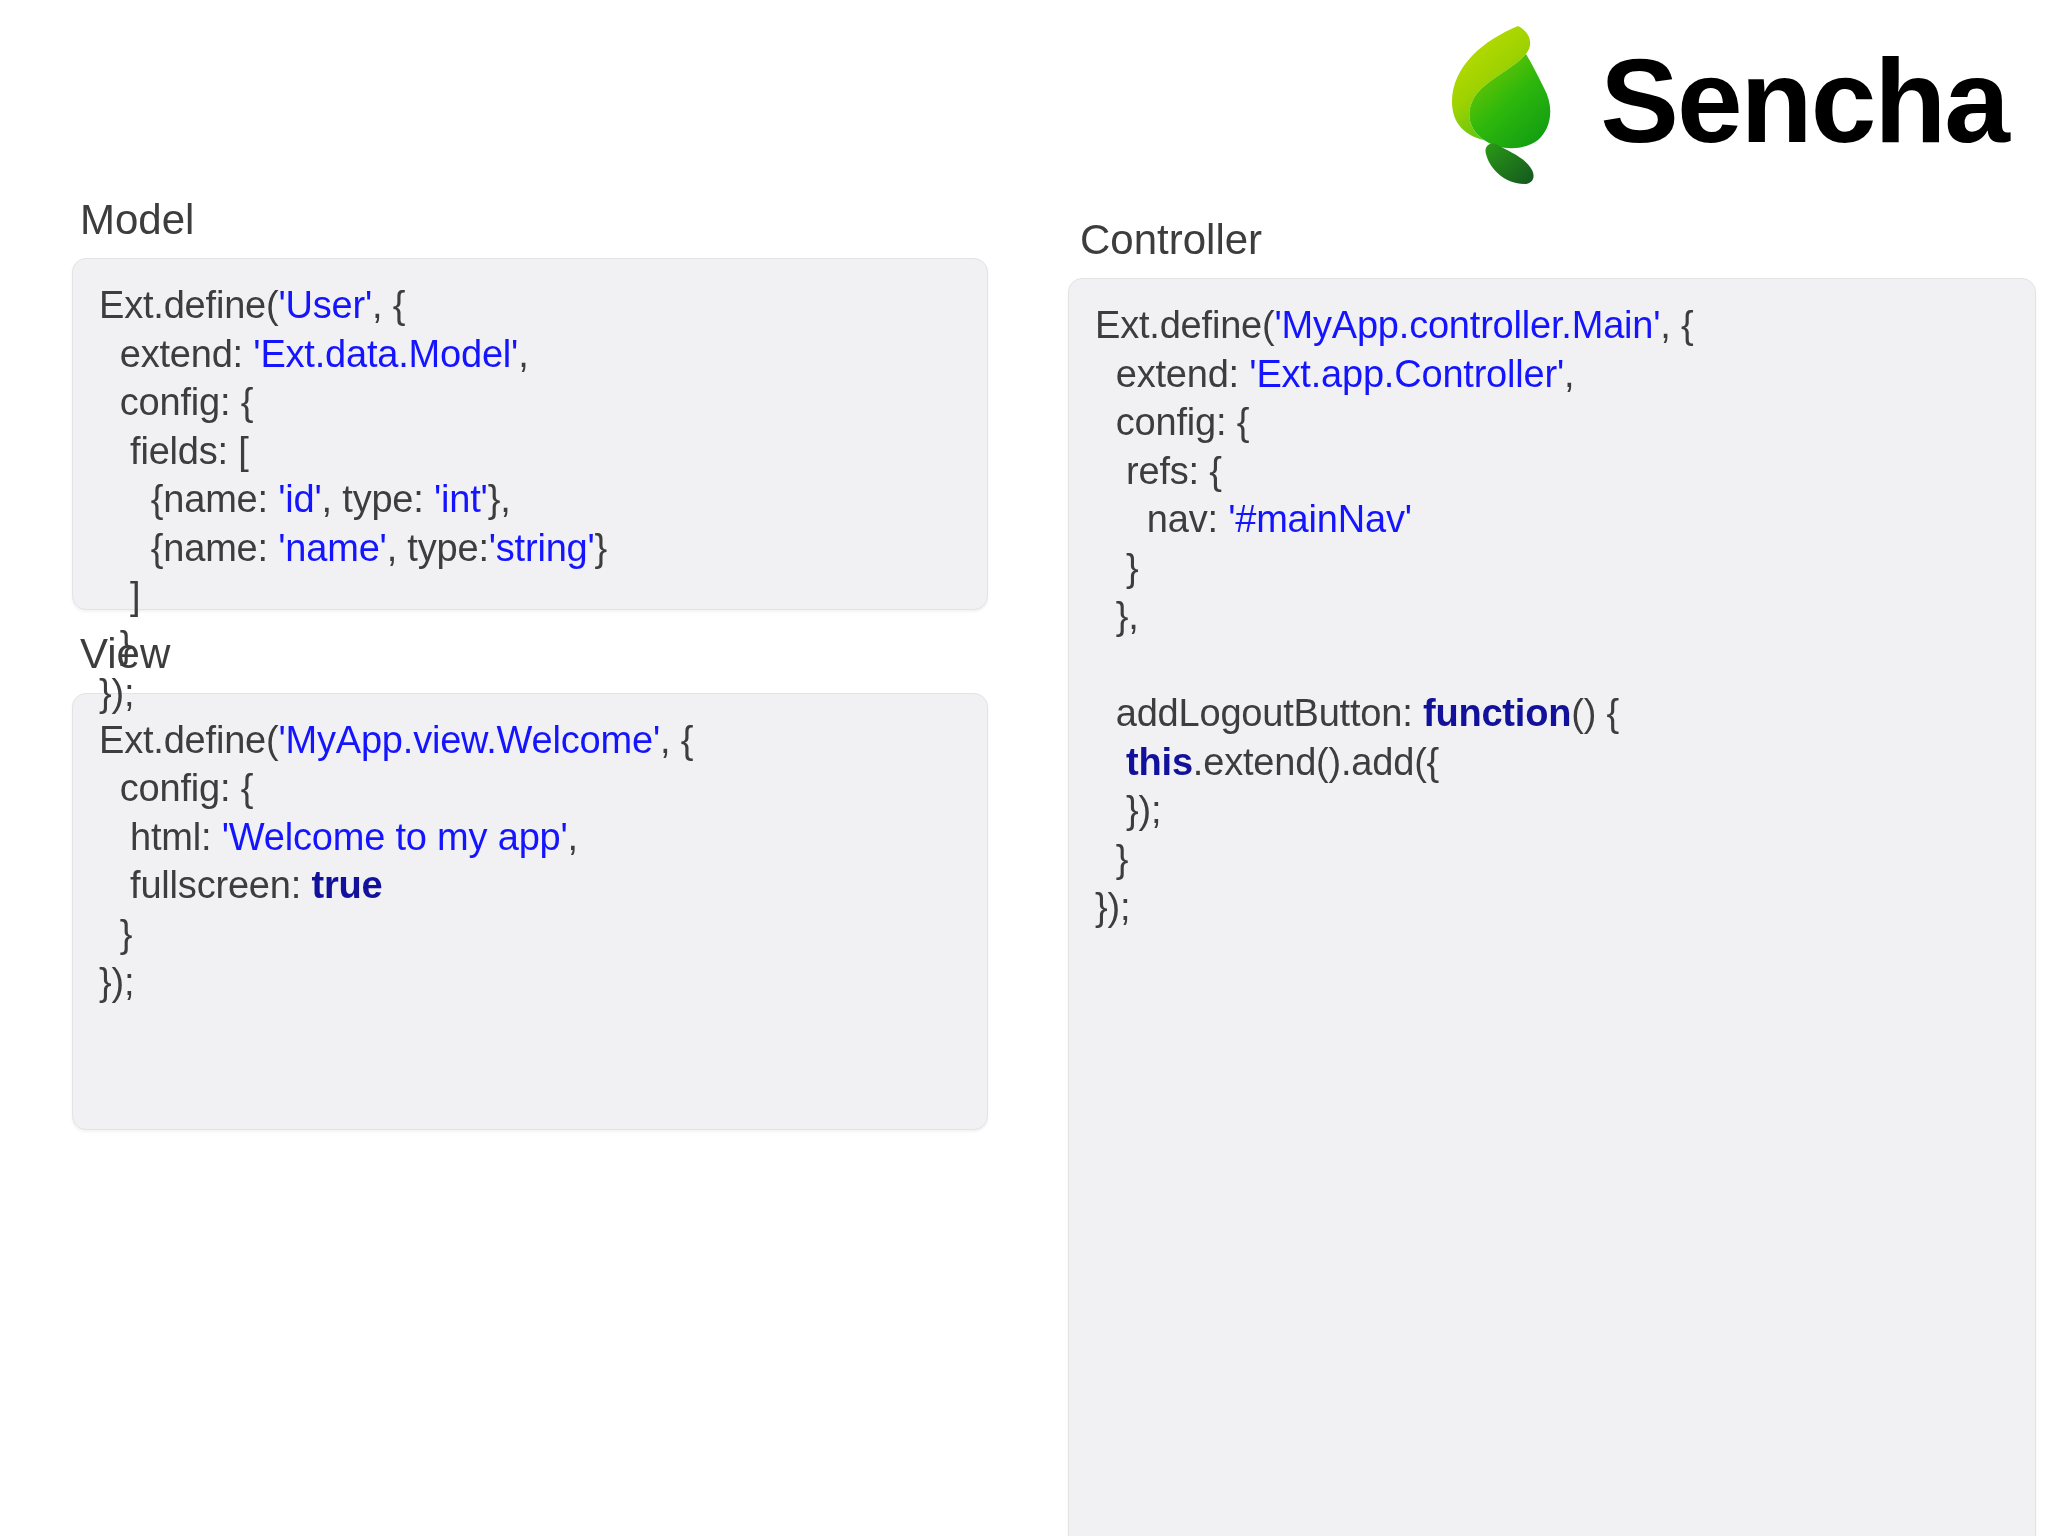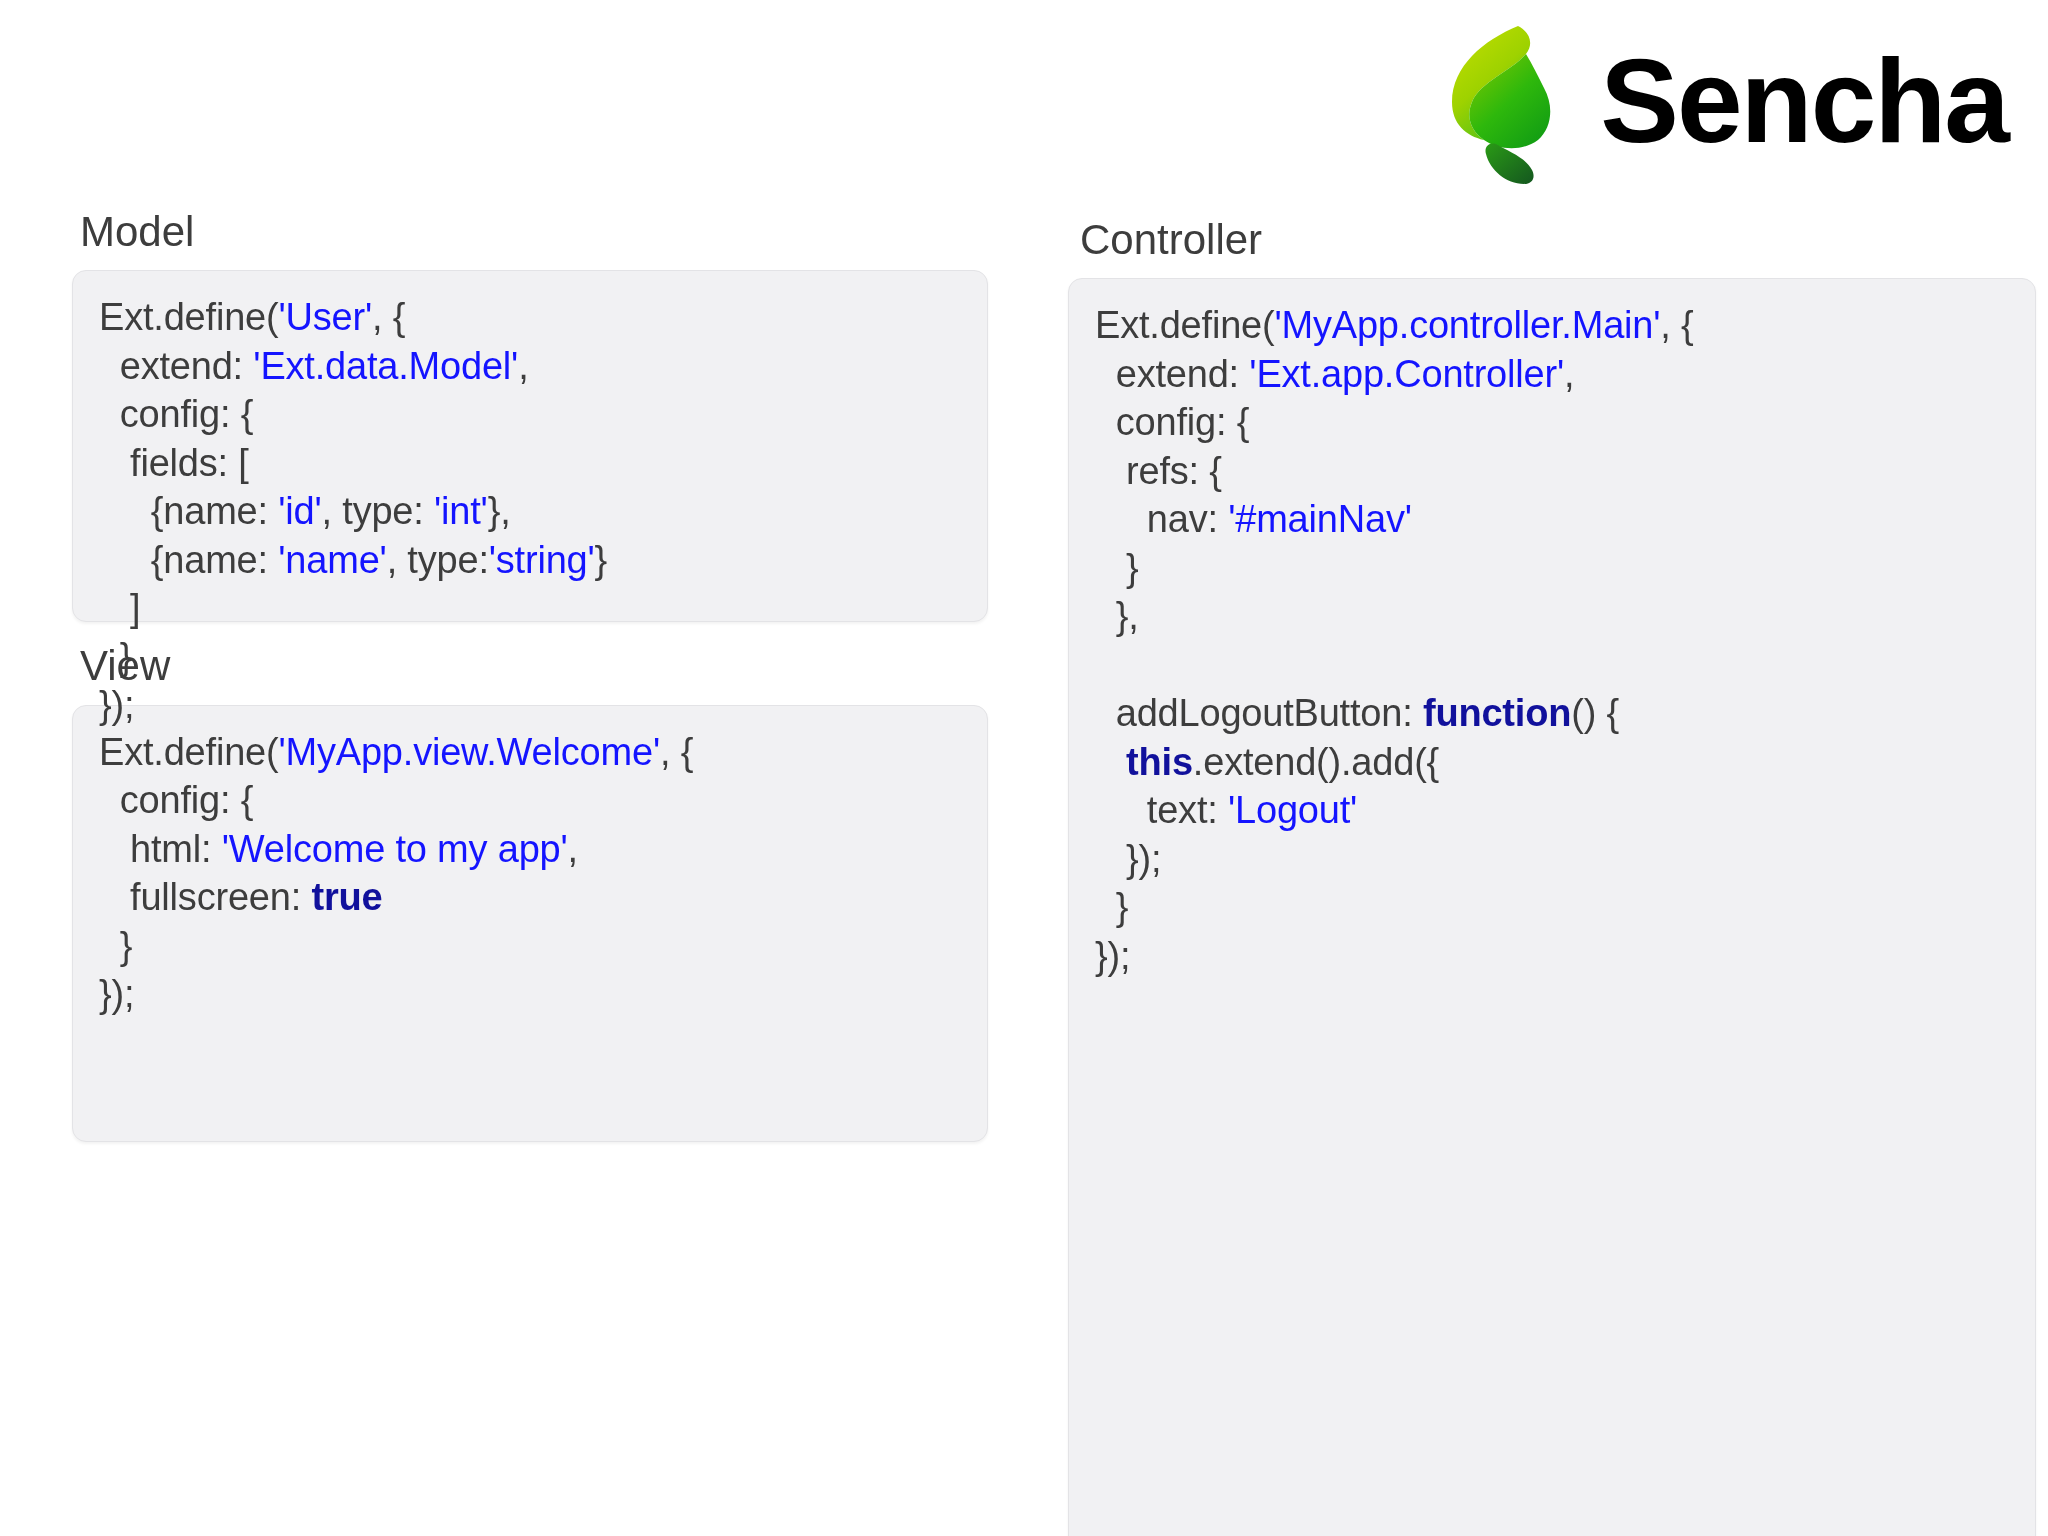--- a/index.html
+++ b/index.html
@@ -37,21 +37,21 @@
     letter-spacing: -2px;
     line-height: 1;
     padding-bottom: 6px;
     margin-left: 24px;
   }
 
   
   .col-left {
     position: absolute;
     left: 72px;
-    top: 208px;
+    top: 196px;
     width: 916px;
   }
   .col-right {
     position: absolute;
     left: 1048px;
     top: 216px;
     width: 968px;
     padding-left: 20px;
   }
 
@@ -153,19 +153,18 @@
       <div class="code-line"><span>Ext.define(</span><span class="tok-str">'MyApp.controller.Main'</span><span>, {</span></div>
       <div class="code-line"><span>  extend: </span><span class="tok-str">'Ext.app.Controller'</span><span>,</span></div>
       <div class="code-line"><span>  config: {</span></div>
       <div class="code-line"><span>   refs: {</span></div>
       <div class="code-line"><span>     nav: </span><span class="tok-str">'#mainNav'</span></div>
       <div class="code-line"><span>   }</span></div>
       <div class="code-line"><span>  },</span></div>
       <div class="code-line"><span> </span></div>
       <div class="code-line"><span>  addLogoutButton: </span><span class="tok-kw">function</span><span>() {</span></div>
       <div class="code-line"><span>   </span><span class="tok-kw">this</span><span>.extend().add({</span></div>
-      <div class="code-line"><span>     text: </span><span class="tok-str">'Logout'</span></div>
       <div class="code-line"><span>   });</span></div>
       <div class="code-line"><span>  }</span></div>
       <div class="code-line"><span>});</span></div>
     </div>
 
 </div>
 
 </body></html>

